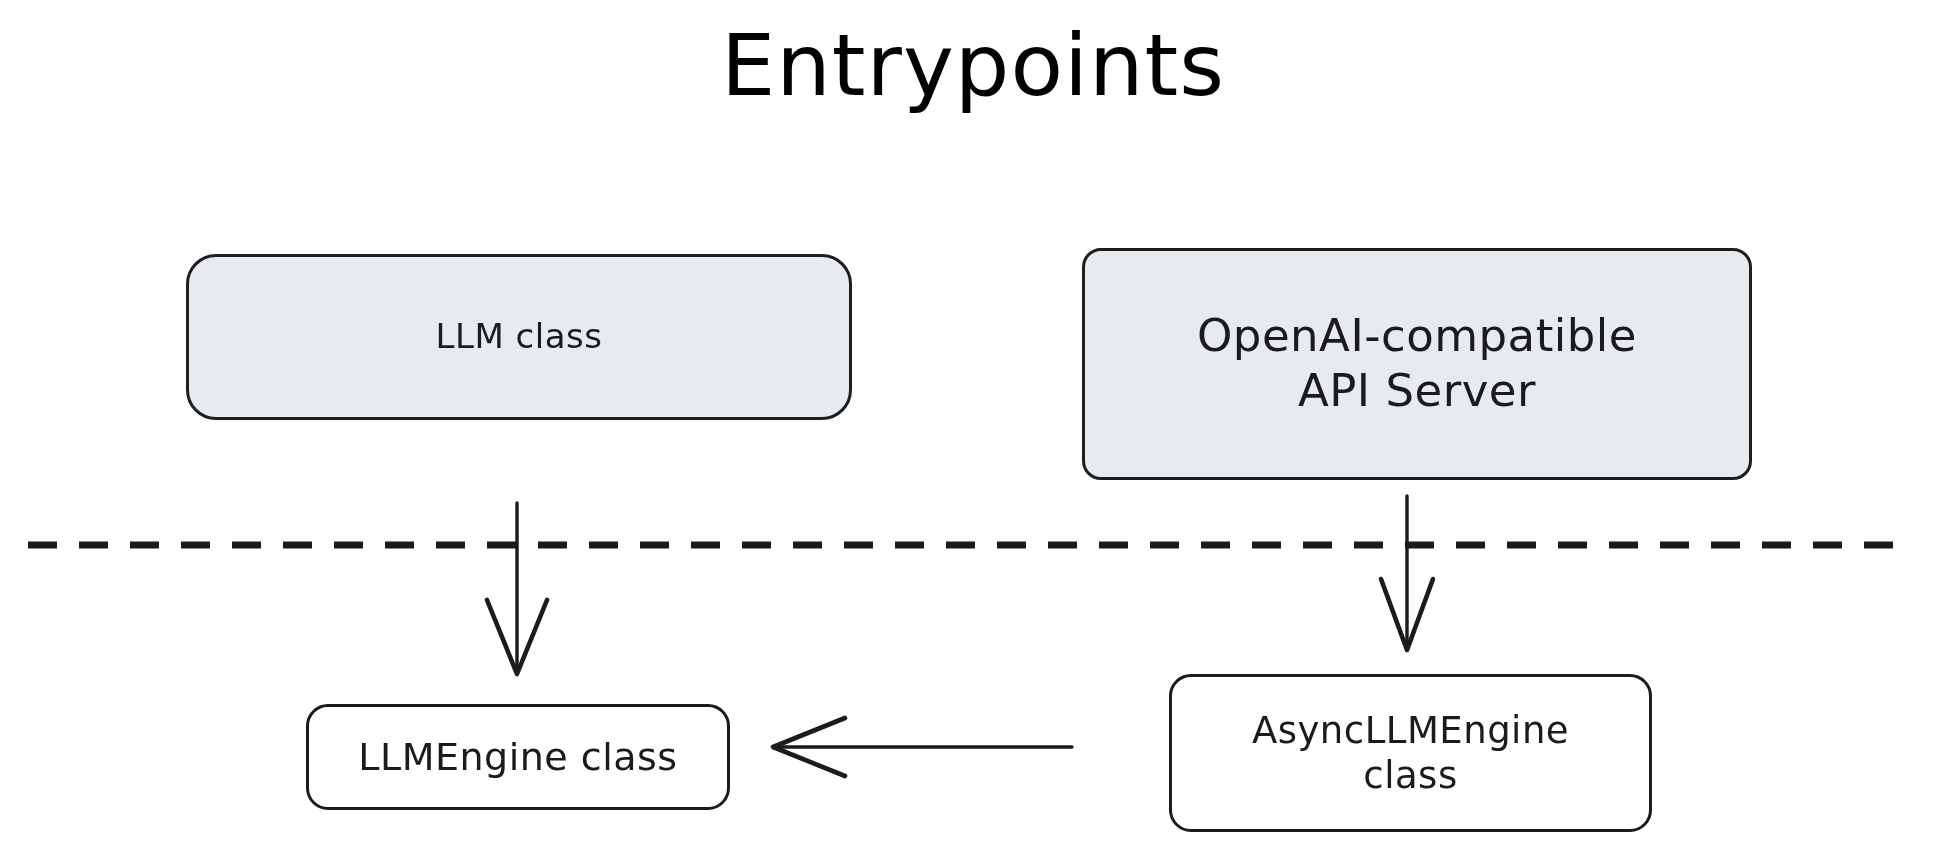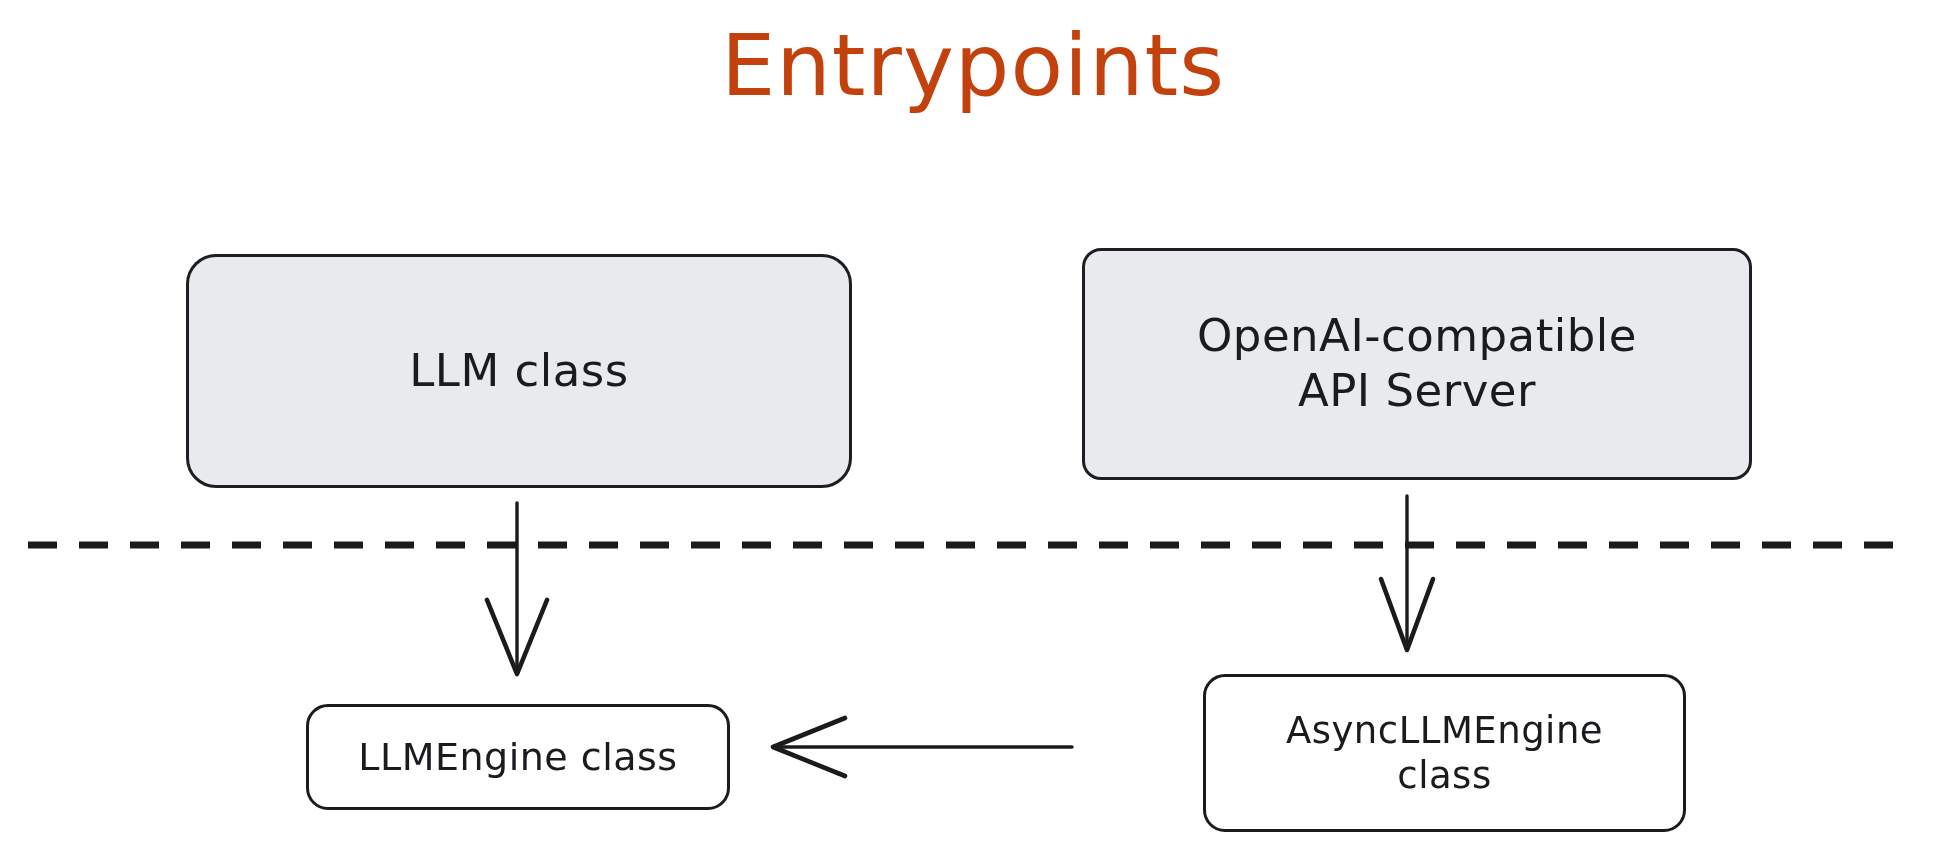--- a/index.html
+++ b/index.html
@@ -48,34 +48,34 @@
     border: 3px solid #1e1e22;
     border-radius: 30px;
   }
   
   .node-plain {
     background: #ffffff;
     border: 3px solid #1b1b1b;
     border-radius: 22px;
   }
 
-  #node-llm-class      { left:186px; top:254px;  width:666px; height:234px; font-size: 45px; }
+  #node-llm-class      { left:186px; top:254px;  width:666px; height:166px; font-size: 34px; }
   #node-api-server     { left:1082px; top:248px; width:670px; height:232px; font-size: 45px; border-radius: 19px; }
   #node-llmengine      { left:306px; top:704px;  width:424px; height:106px; font-size: 38px; }
-  #node-asyncllmengine { left:1169px; top:674px; width:483px; height:158px; font-size: 37px; margin-left: 34px; }
+  #node-asyncllmengine { left:1169px; top:674px; width:483px; height:158px; font-size: 37px; }
 
   #page-title {
     position: absolute;
     left: 0;
     top: 22px;
     width: 1946px;
     text-align: center;
     font-size: 86px;
     line-height: 1;
-    color: #c2410c;
+    color: #000000;
     letter-spacing: 1px;
     font-family: "DejaVu Sans", sans-serif;
     z-index: 3;
   }
 </style>
 </head>
 <body>
 
 <div id="canvas">
 

